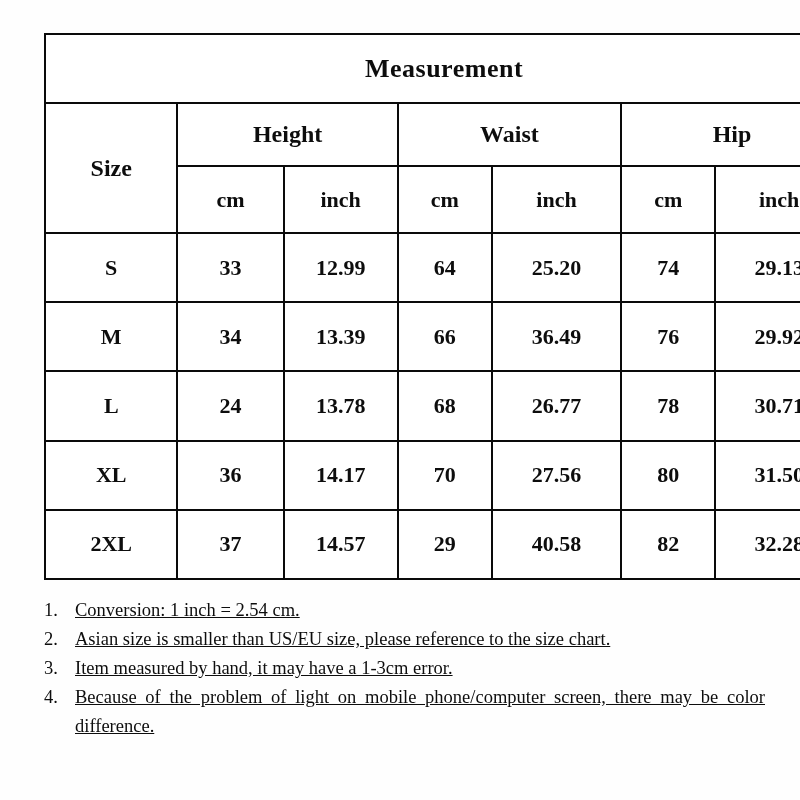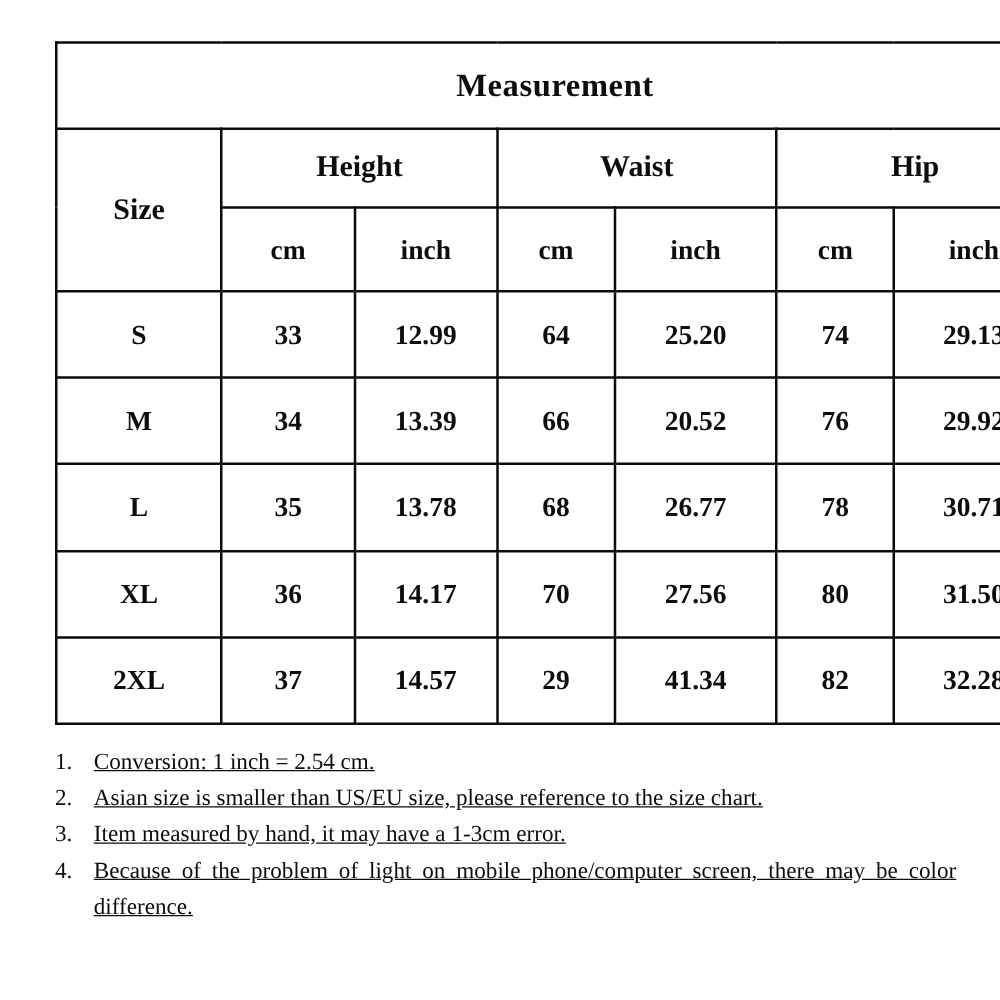--- a/index.html
+++ b/index.html
@@ -96,48 +96,48 @@
       <td class="val-cell">64</td>
       <td class="val-cell">25.20</td>
       <td class="val-cell">74</td>
       <td class="val-cell">29.13</td>
     </tr>
     <tr>
       <td class="rowlabel-cell">M</td>
       <td class="val-cell">34</td>
       <td class="val-cell">13.39</td>
       <td class="val-cell">66</td>
-      <td class="val-cell">20.52</td>
+      <td class="val-cell">36.49</td>
       <td class="val-cell">76</td>
       <td class="val-cell">29.92</td>
     </tr>
     <tr>
       <td class="rowlabel-cell">L</td>
-      <td class="val-cell">35</td>
+      <td class="val-cell">24</td>
       <td class="val-cell">13.78</td>
       <td class="val-cell">68</td>
       <td class="val-cell">26.77</td>
       <td class="val-cell">78</td>
       <td class="val-cell">30.71</td>
     </tr>
     <tr>
       <td class="rowlabel-cell">XL</td>
       <td class="val-cell">36</td>
       <td class="val-cell">14.17</td>
       <td class="val-cell">70</td>
       <td class="val-cell">27.56</td>
       <td class="val-cell">80</td>
       <td class="val-cell">31.50</td>
     </tr>
     <tr>
       <td class="rowlabel-cell">2XL</td>
       <td class="val-cell">37</td>
       <td class="val-cell">14.57</td>
       <td class="val-cell">29</td>
-      <td class="val-cell">41.34</td>
+      <td class="val-cell">40.58</td>
       <td class="val-cell">82</td>
       <td class="val-cell">32.28</td>
     </tr>
   </tbody>
     </table>
 
   <div class="tips">
 
     <div class="tip-item">
       <span class="tip-num">1.</span>

